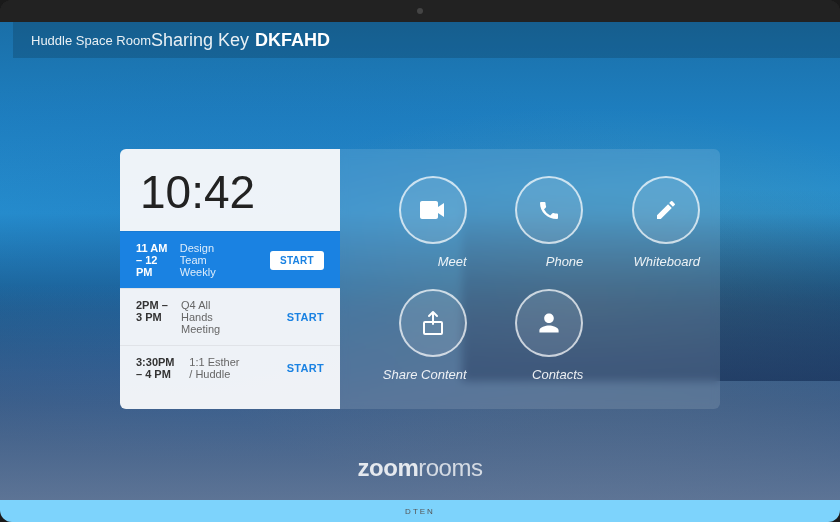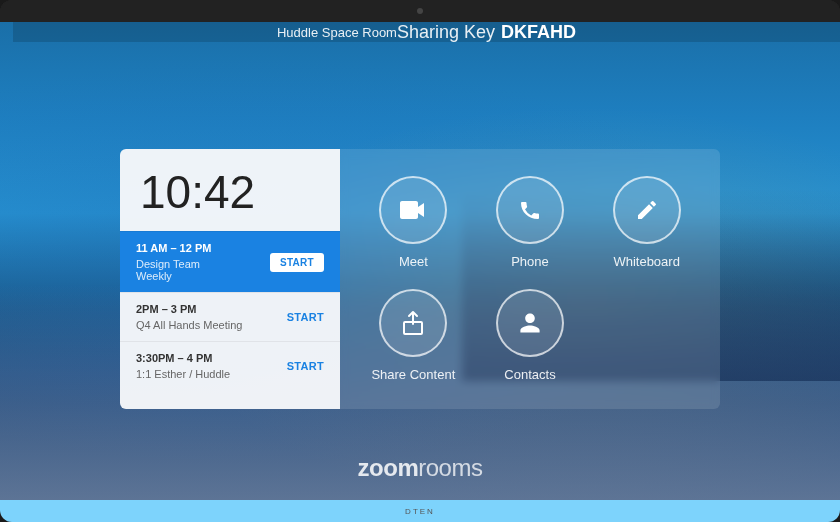--- a/index.html
+++ b/index.html
@@ -65,24 +65,24 @@
       height: 45%;
       background: linear-gradient(180deg, transparent 0%, rgba(100,130,180,0.4) 40%, rgba(150,170,200,0.6) 100%);
     }
 
     
     .header {
       position: absolute;
       top: 0;
       left: 13px;
       right: 0;
-      height: 20px;
-      display: flex;
-      align-items: center;
-      justify-content: center;
+      height: 36px;
+      display: flex;
+      align-items: center;
+      justify-content: flex-start;
       padding: 0 18px;
       background: rgba(0,0,0,0.15);
     }
 
     .header-room-name {
       color: rgba(255,255,255,0.9);
       font-size: 13px;
       font-weight: 400;
     }
 
@@ -144,22 +144,22 @@
       justify-content: space-between;
       border-top: 1px solid rgba(0,0,0,0.06);
     }
 
     .meeting-item.active {
       background: #1a82e2;
     }
 
     .meeting-info {
       display: flex;
-      flex-direction: column;
-      gap: 4px;
+      flex-direction: row;
+      gap: 10px;
     }
 
     .meeting-time {
       font-size: 11px;
       font-weight: 600;
       color: #333;
     }
 
     .meeting-item.active .meeting-time {
       color: #fff;
@@ -211,23 +211,24 @@
     .action-grid {
       display: grid;
       grid-template-columns: repeat(3, 1fr);
       gap: 20px 10px;
       width: 100%;
     }
 
     .action-item {
       display: flex;
       flex-direction: column;
-      align-items: center;
+      align-items: flex-end;
       gap: 10px;
       cursor: pointer;
+      font-style: italic;
     }
 
     .action-circle {
       width: 68px;
       height: 68px;
       border-radius: 50%;
       border: 2px solid rgba(255,255,255,0.7);
       display: flex;
       align-items: center;
       justify-content: center;

